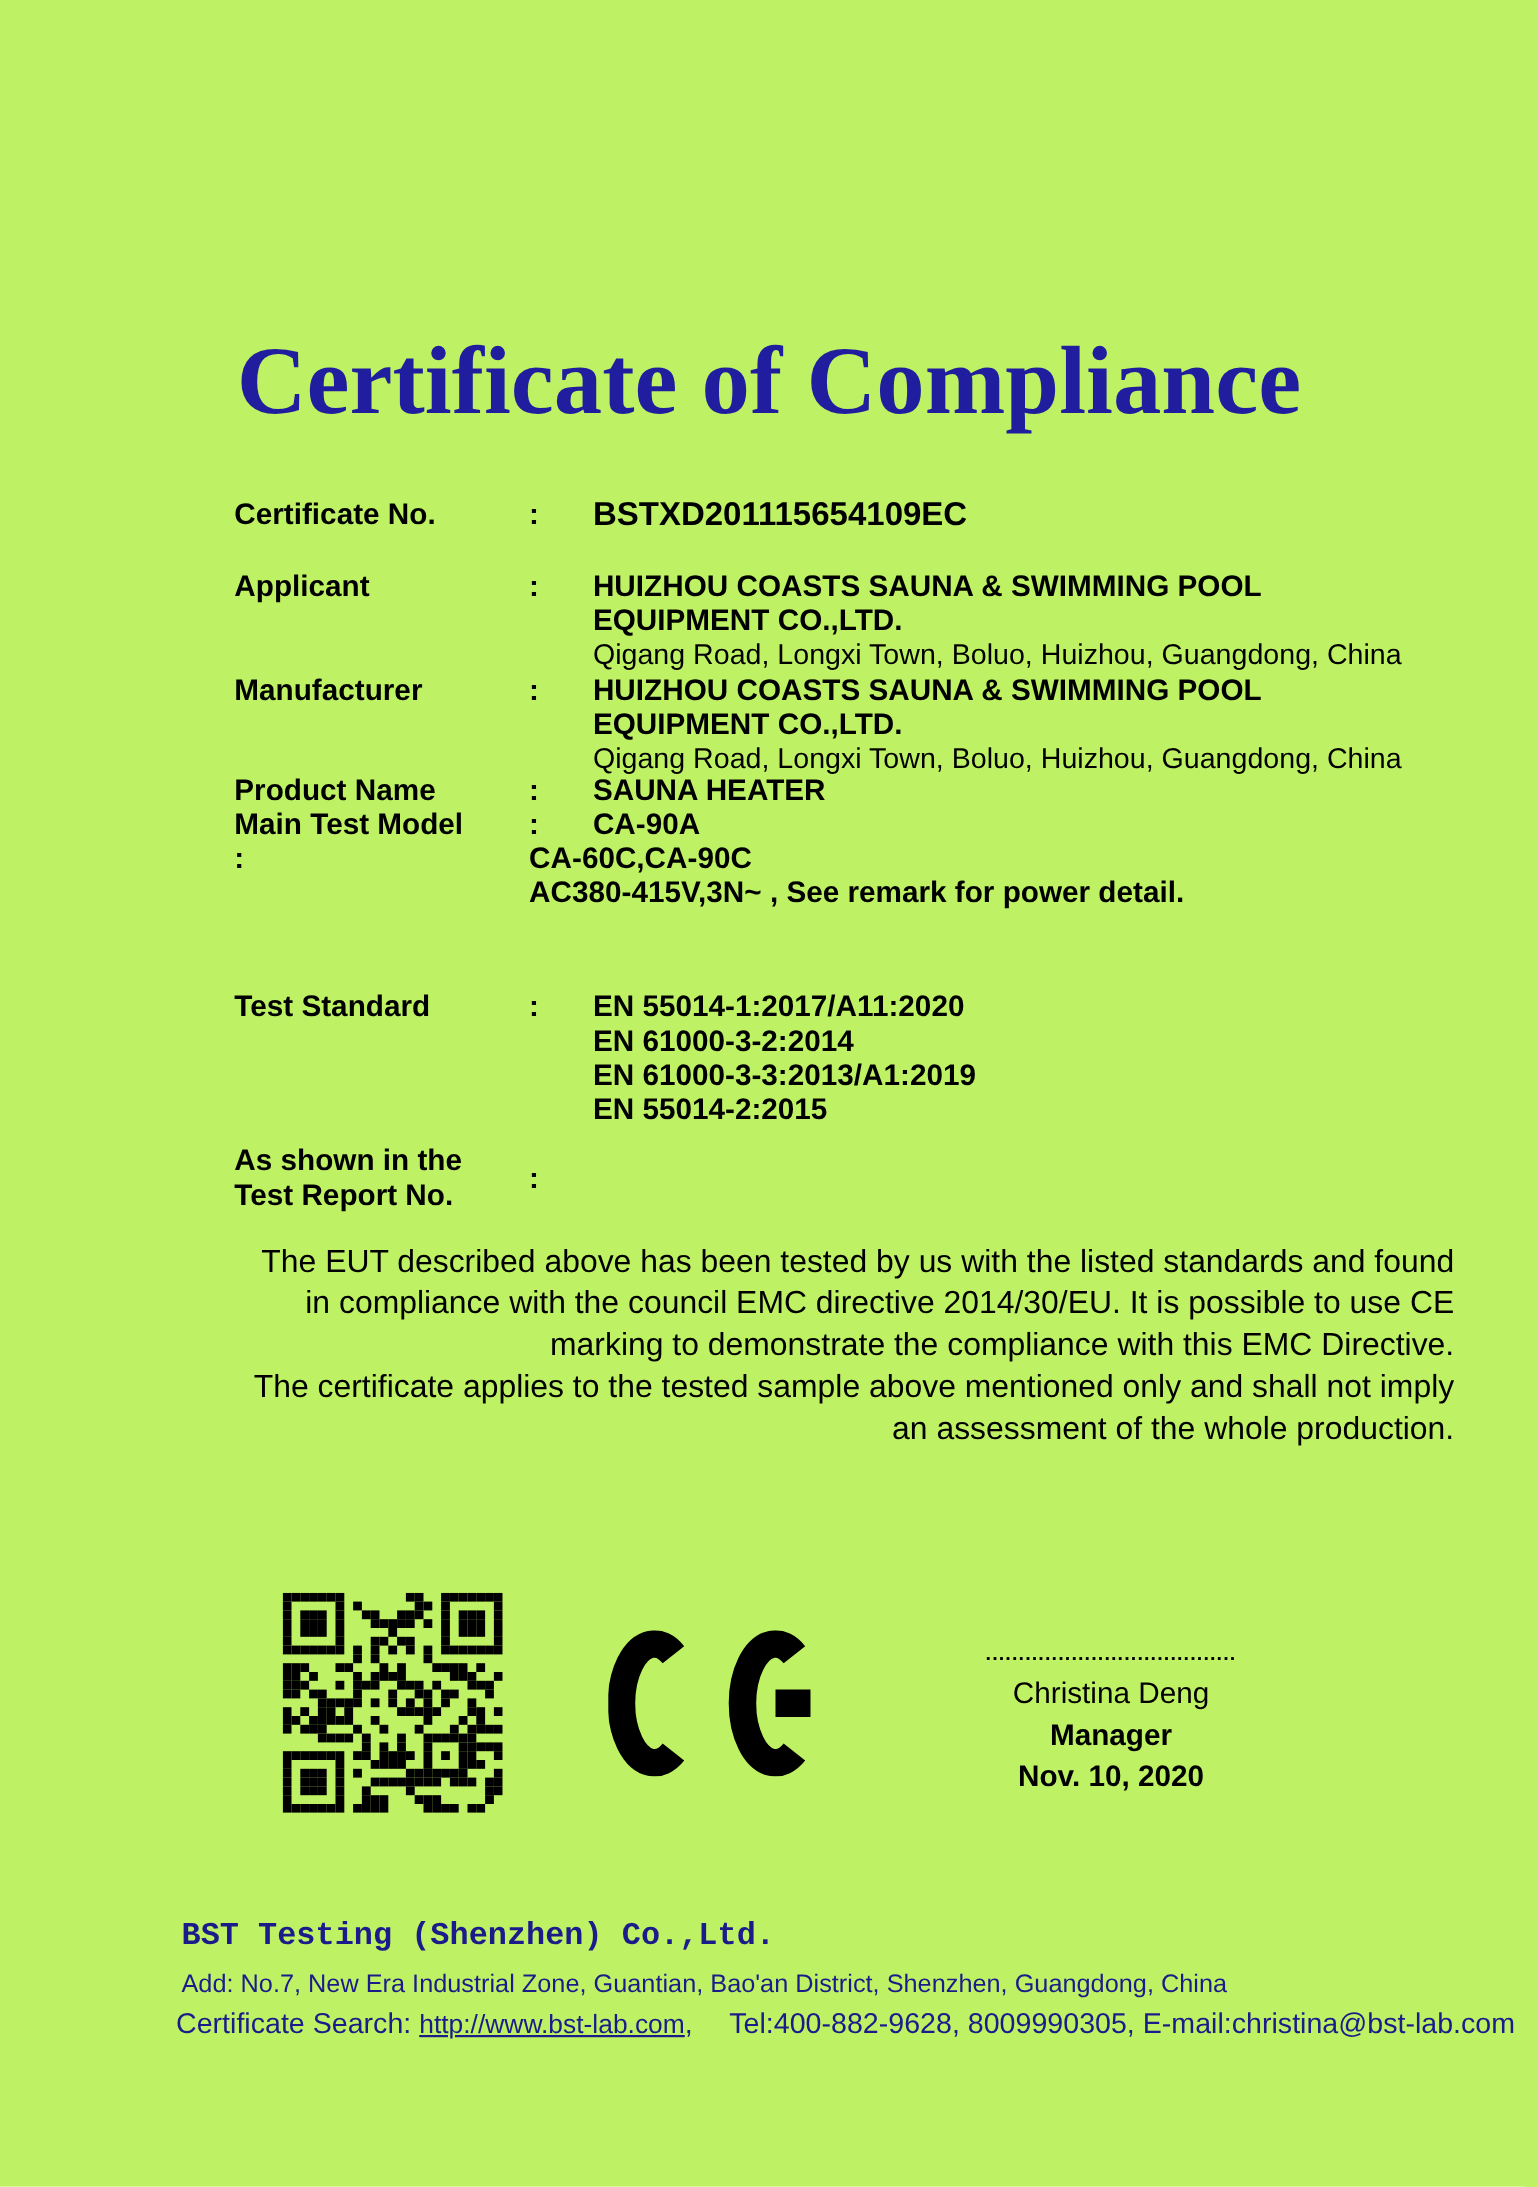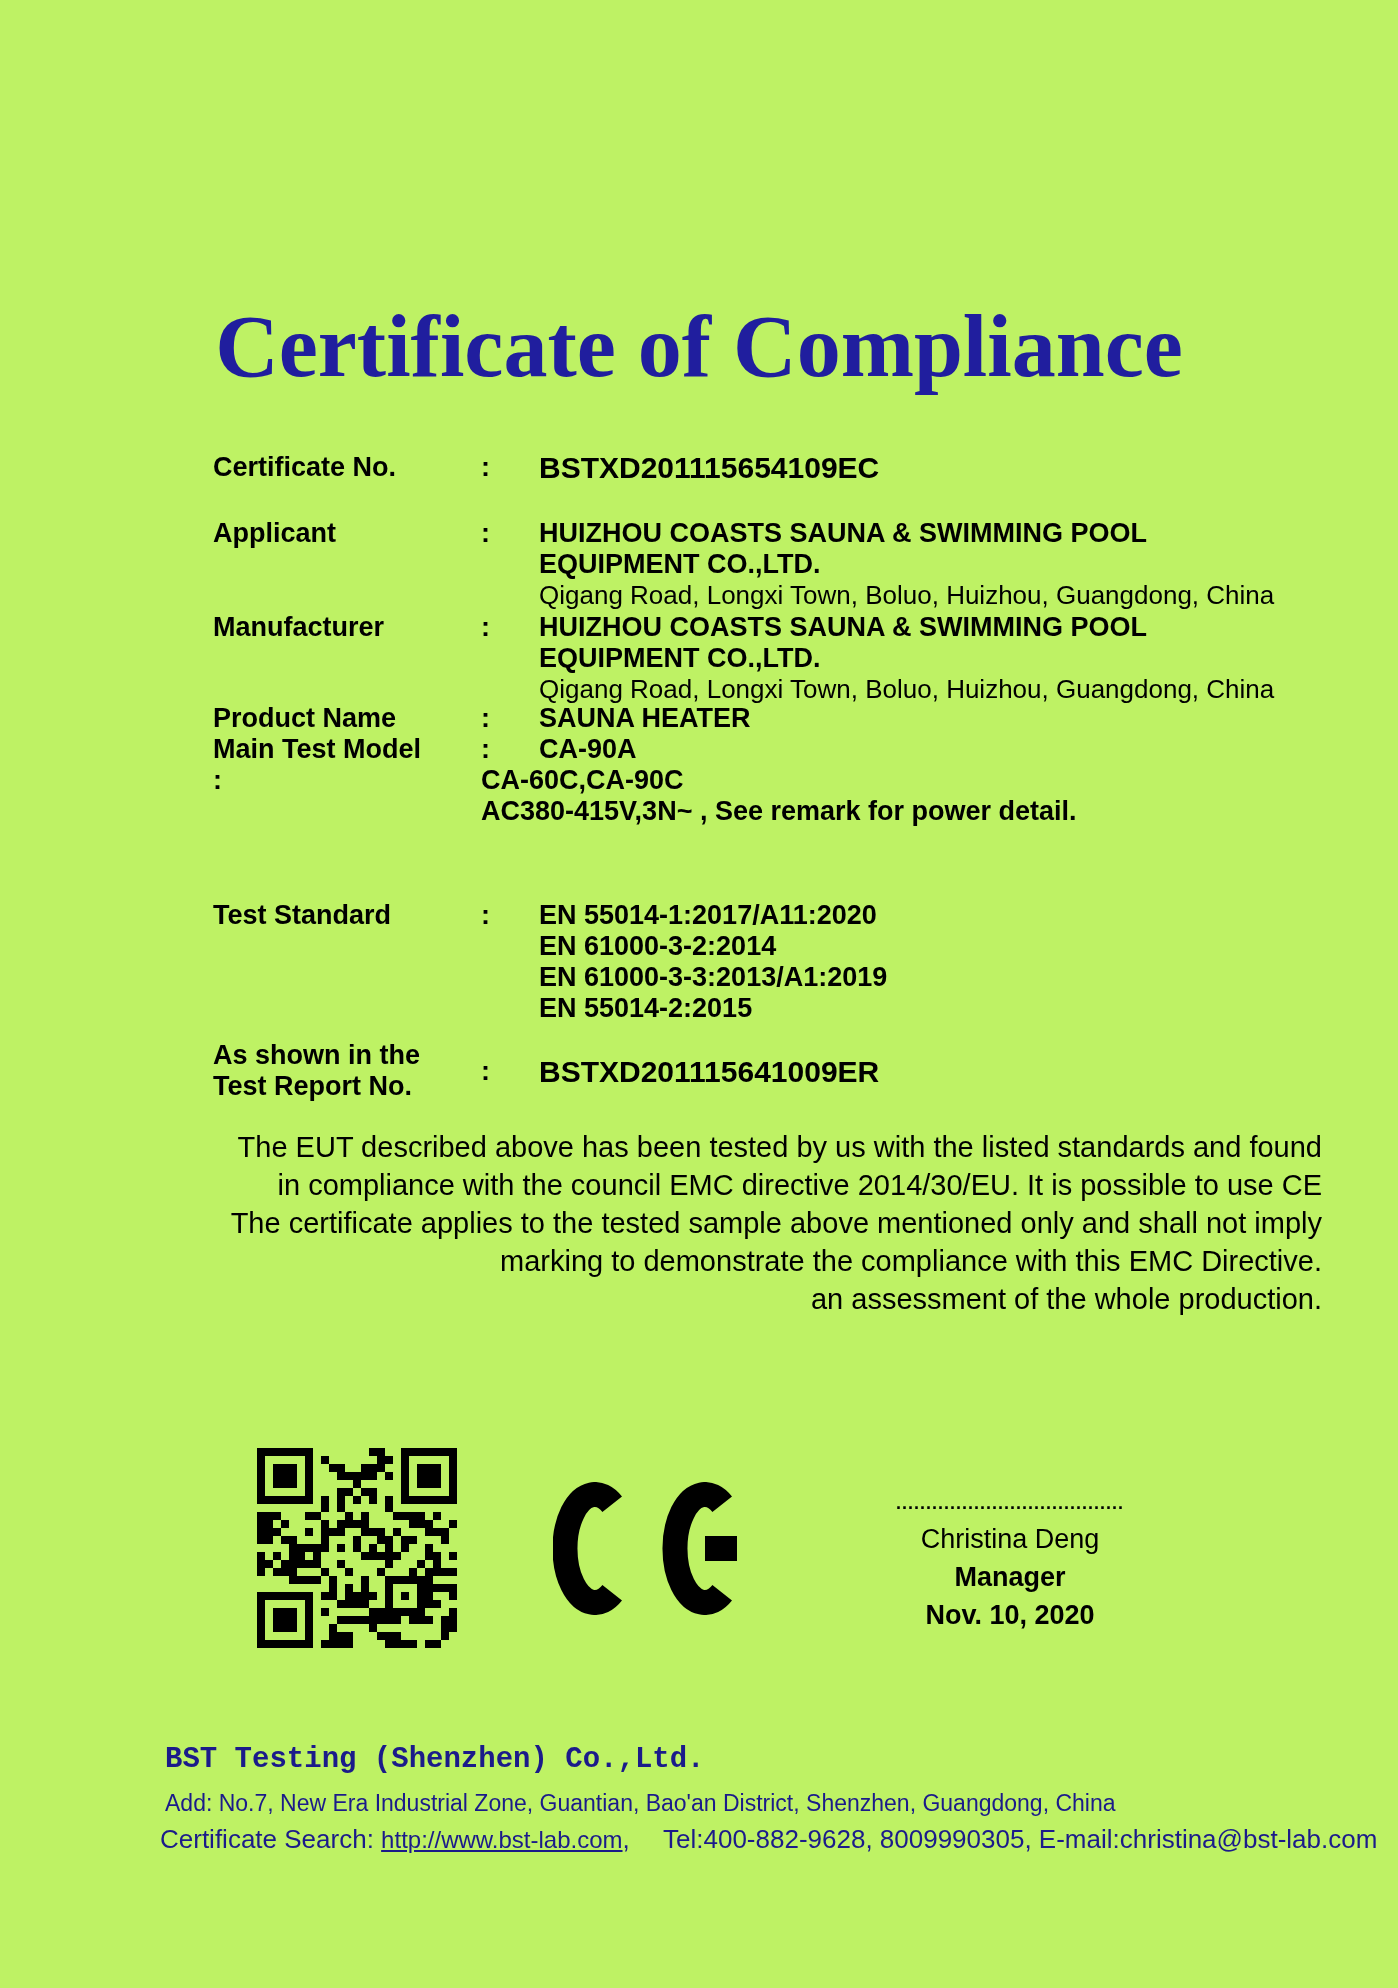--- a/index.html
+++ b/index.html
@@ -110,30 +110,27 @@
       <div class="vline">EN 55014-2:2015</div>
     </div>
   </div>
 
   <div class="fieldrow" style="top:1040px">
     <div>
       <div class="flabel">As shown in the</div>
       <div class="flabel">Test Report No.</div>
     </div>
     <div class="fcolon center-v">:</div>
-    <div class="center-v">
-        <div class="vline big">BSTXD201115641009ER</div>
-      </div>
   </div>
 
   <div class="statement">
     <div>The EUT described above has been tested by us with the listed standards and found</div>
     <div>in compliance with the council EMC directive 2014/30/EU. It is possible to use CE</div>
+    <div>marking to demonstrate the compliance with this EMC Directive.</div>
     <div>The certificate applies to the tested sample above mentioned only and shall not imply</div>
-    <div>marking to demonstrate the compliance with this EMC Directive.</div>
     <div>an assessment of the whole production.</div>
   </div>
 
   <div class="qr">
     <svg id="qr-svg" width="200" height="200" viewBox="0 0 200 200" xmlns="http://www.w3.org/2000/svg">
         <rect x="0" y="0" width="8" height="8" fill="#000"></rect>
         <rect x="8" y="0" width="8" height="8" fill="#000"></rect>
         <rect x="16" y="0" width="8" height="8" fill="#000"></rect>
         <rect x="24" y="0" width="8" height="8" fill="#000"></rect>
         <rect x="32" y="0" width="8" height="8" fill="#000"></rect>

